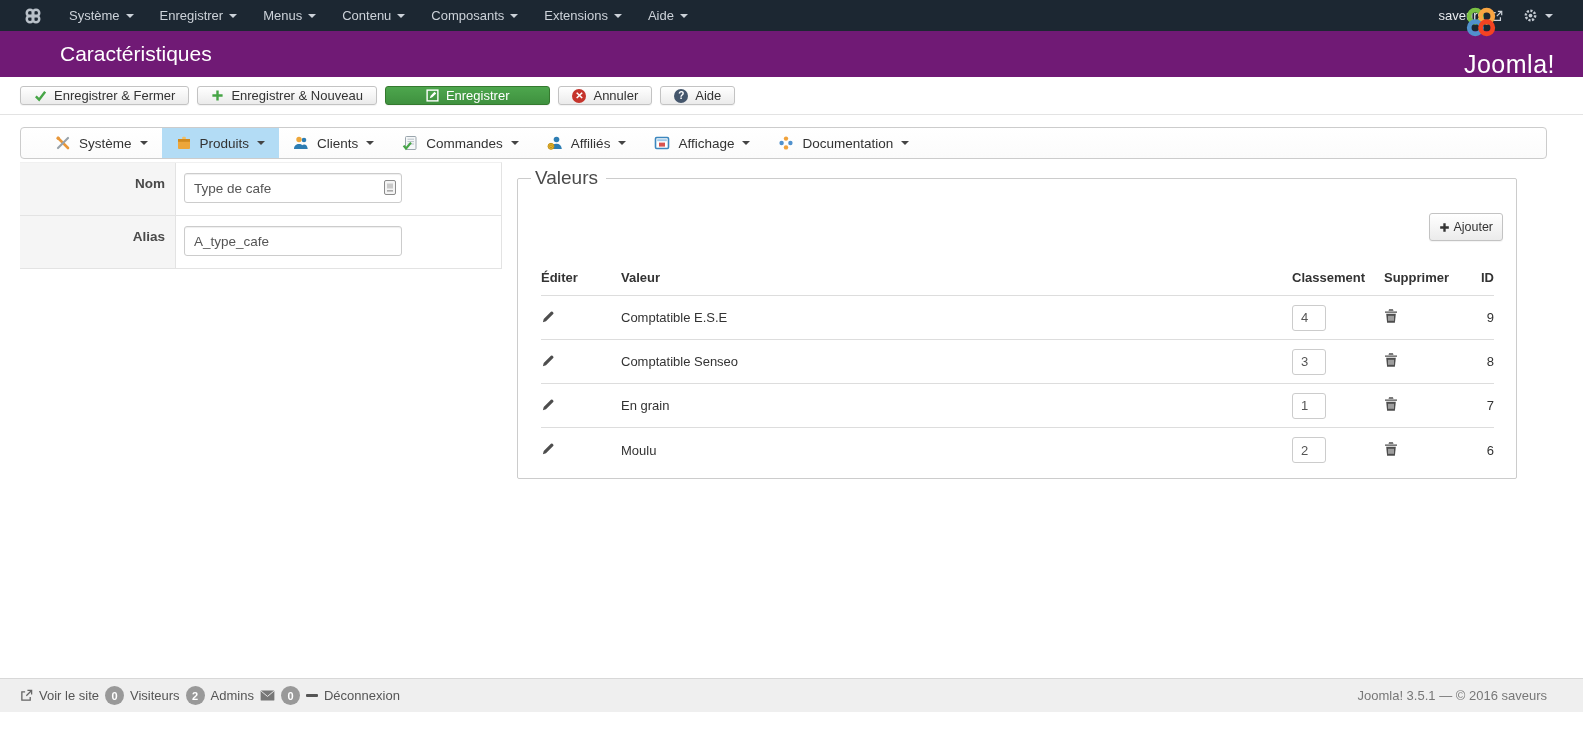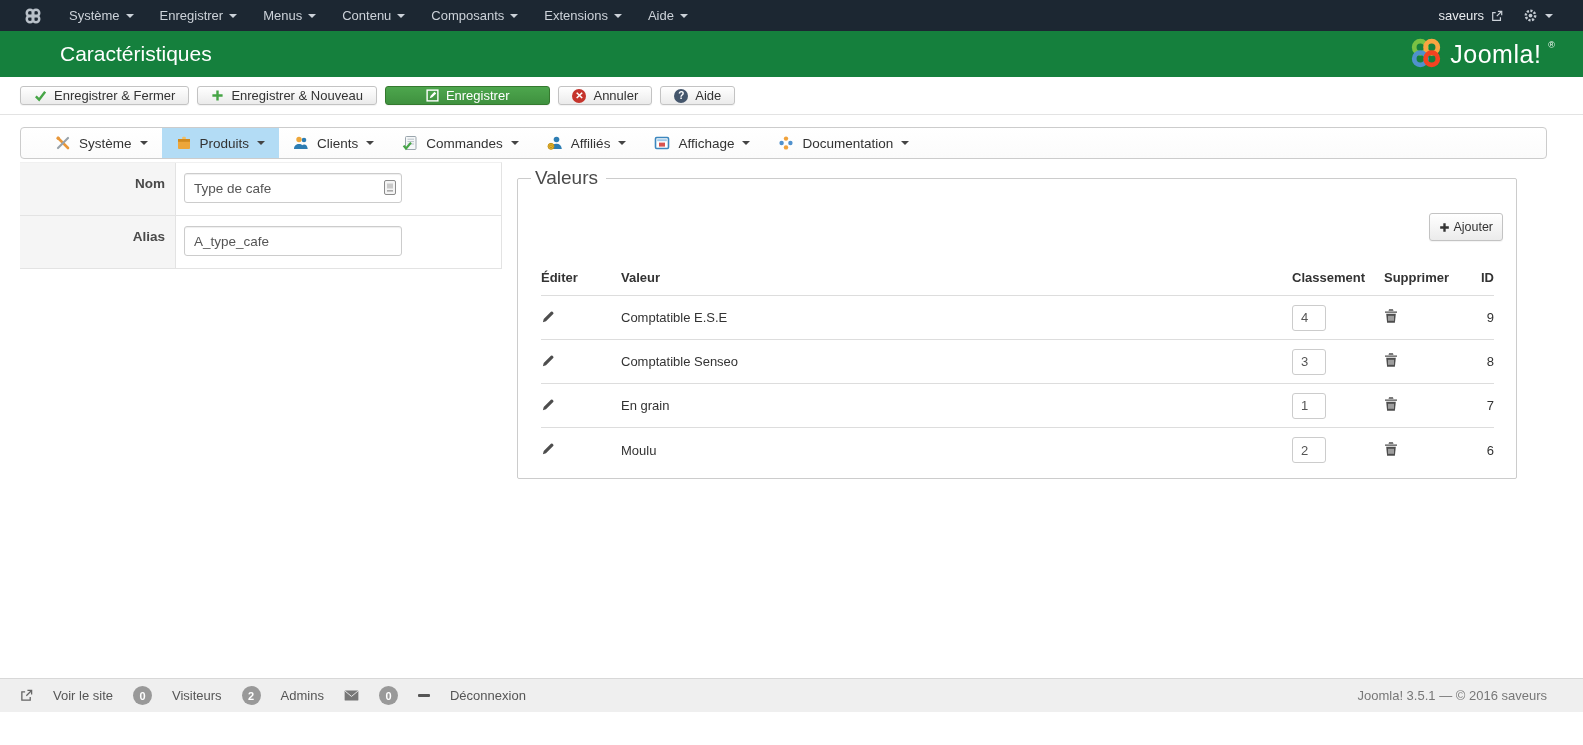--- a/index.html
+++ b/index.html
@@ -12,23 +12,23 @@
   .joomla-mark { margin:0 14px 0 24px; line-height:0; cursor:pointer; }
   .topnav { display:flex; }
   .topnav-item { display:flex; align-items:center; gap:6px; padding:0 13px; color:#ccd2d9; font-size:13px; cursor:pointer; }
   .caret { width:0; height:0; border-left:4px solid transparent; border-right:4px solid transparent; border-top:4px solid #ccd2d9; display:inline-block; }
   .caret.dark { border-top-color:#444; }
   .topbar-right { display:flex; align-items:center; gap:20px; color:#ccd2d9; font-size:13px; }
   .site-link { display:flex; align-items:center; gap:7px; cursor:pointer; color:#e8ebee; }
   .gear-menu { display:flex; align-items:center; gap:7px; cursor:pointer; }
 
   
-  .header { height:46px; background:#15803d; display:flex; justify-content:space-between; align-items:center; padding:0 28px 0 60px; }
+  .header { height:46px; background:#701a75; display:flex; justify-content:space-between; align-items:center; padding:0 28px 0 60px; }
   .page-title { font-size:21px; font-weight:400; color:#fff; }
-  .joomla-logo { display:flex; align-items:flex-start; gap:7px; color:#fff; }
+  .joomla-logo { display:flex; align-items:flex-start; gap:7px; color:#fff;flex-direction:column; }
   .logo-text { font-size:25px; letter-spacing:.5px; line-height:36px; }
   .logo-reg { font-size:9px; margin-top:4px; }
 
   
   .toolbar { display:flex; gap:8px; padding:9px 0 9px 20px; border-bottom:1px solid #e3e3e3; background:#fff; }
   .btn { display:inline-flex; align-items:center; justify-content:center; gap:7px; height:19px; padding:0 13px;
          font-size:13px; color:#333; background:linear-gradient(#ffffff,#ebebeb); border:1px solid #c3c3c3;
          border-radius:3px; cursor:pointer; box-shadow:0 1px 1px rgba(0,0,0,.05); font-family:inherit; }
   .btn-green { padding:0 40px; background:linear-gradient(#4da64d,#3f913f); border-color:#35792f; color:#fff; }
   .circle-ico { width:14px; height:14px; border-radius:50%; color:#fff; font-size:10px; font-weight:bold;
@@ -67,21 +67,21 @@
   .vrow:last-child { border-bottom:none; }
   .c-edit { width:80px; } .c-val { flex:1; } .c-class { width:92px; } .c-del { width:80px; }
   .c-id { width:30px; text-align:right; }
   input.order { width:34px; height:26px; border:1px solid #ccc; border-radius:3px; padding-left:8px; font-size:13px;
                 color:#555; font-family:inherit; }
   .icon-btn { line-height:0; cursor:pointer; display:inline-block; background:none; border:none; padding:0; }
 
   
   .footer { position:absolute; left:0; top:678px; width:100%; height:34px; background:#efefef; border-top:1px solid #d8d8d8;
             display:flex; align-items:center; justify-content:space-between; padding:0 36px 0 20px; font-size:13px; color:#555; }
-  .f-left { display:flex; align-items:center; gap:20px; }
+  .f-left { display:flex; align-items:center; gap:6px; }
   .f-link { cursor:pointer; color:#555; }
   .badge { min-width:19px; height:19px; padding:0 5px; background:#999; border-radius:10px; color:#fff; font-size:11px;
            font-weight:bold; display:inline-flex; align-items:center; justify-content:center; cursor:pointer; }
   .dash-ico { width:12px; height:3px; background:#555; border-radius:1px; display:inline-block; }
   .f-right { color:#777; }
 </style>
 </head>
 <body>
 
 <div class="screen">

